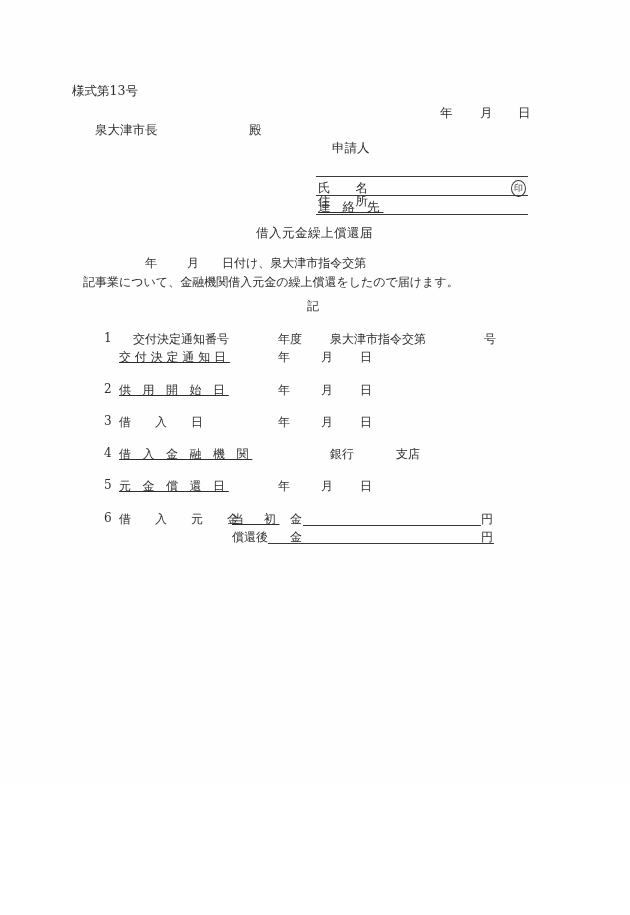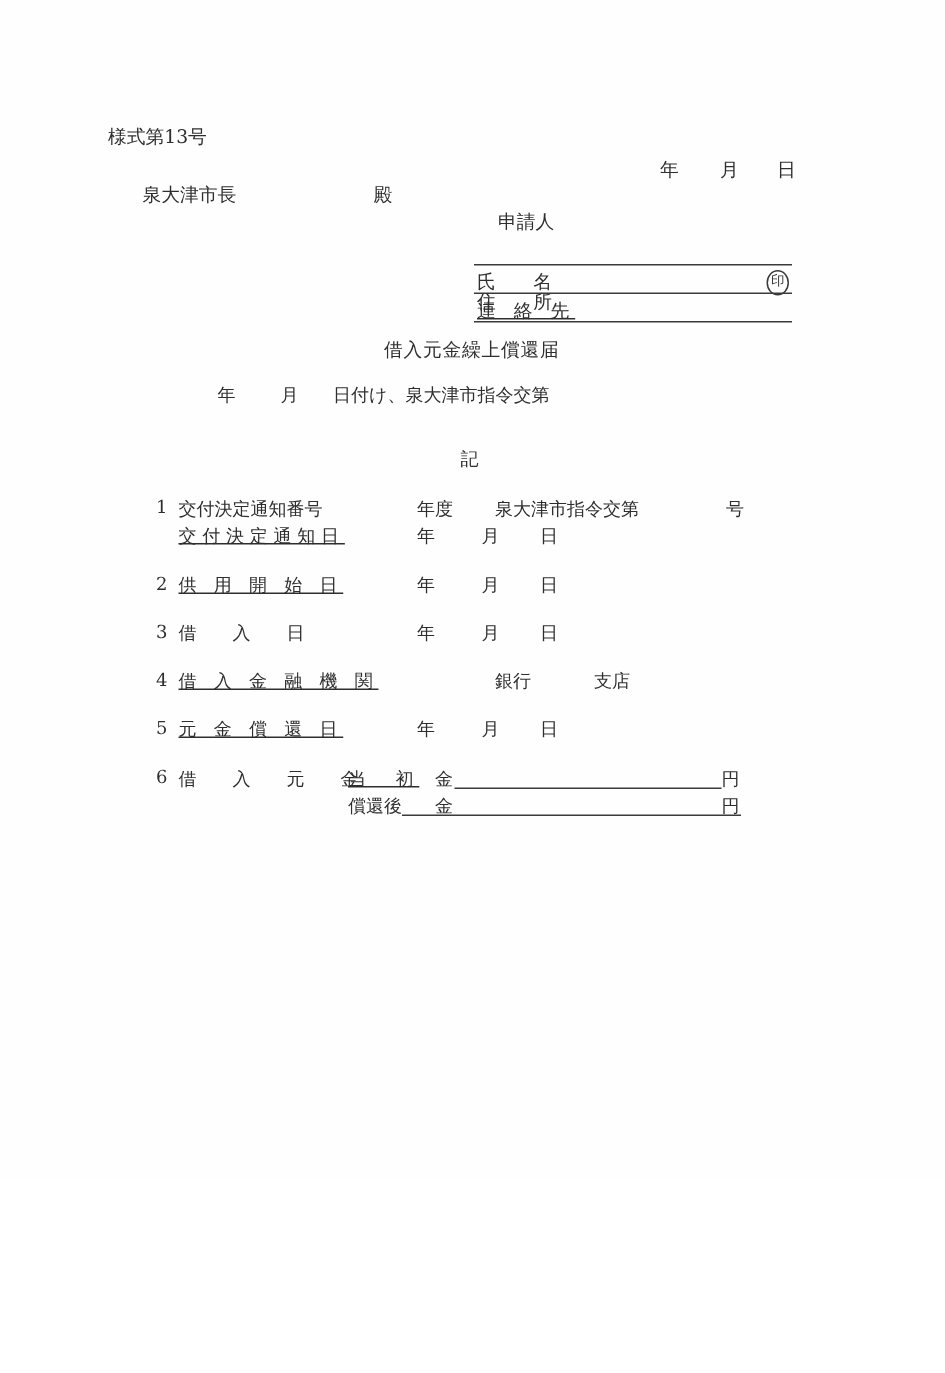--- a/index.html
+++ b/index.html
@@ -74,25 +74,26 @@
   <div class="seal" style="left:511px; top:180px;">印</div>
 
   <div class="abs t-form sp1" style="left:318px; top:199px;">連 絡 先</div>
   <div class="rule" style="left:316px; top:214px; width:212px;"></div>
 
   <div class="abs t-title" style="left:256px; top:225px; letter-spacing:0.04em;">借入元金繰上償還届</div>
 
   <div class="abs t-body" style="left:145px; top:255px;">年</div>
   <div class="abs t-body" style="left:187px; top:255px;">月</div>
   <div class="abs t-body" style="left:222px; top:255px;">日付け、泉大津市指令交第</div>
+  <div class="abs t-body" style="left:83px; top:274px;">記事業について、金融機関借入元金の繰上償還をしたので届けます。</div>
 
   <div class="abs t-body" style="left:307px; top:298px;">記</div>
 
   <div class="abs t-item" style="left:104px; top:331px;">1</div>
-  <div class="abs t-item" style="left:119px; top:331px;">交付決定通知番号</div>
+  <div class="abs t-item" style="left:133px; top:331px;">交付決定通知番号</div>
   <div class="abs t-item" style="left:278px; top:331px;">年度</div>
   <div class="abs t-item" style="left:330px; top:331px;">泉大津市指令交第</div>
   <div class="abs t-item" style="left:484px; top:331px;">号</div>
 
   <div class="abs t-item sp1" style="left:119px; top:349px;">交付決定通知日</div>
   <div class="abs t-item" style="left:278px; top:349px;">年</div>
   <div class="abs t-item" style="left:321px; top:349px;">月</div>
   <div class="abs t-item" style="left:360px; top:349px;">日</div>
 
   <div class="abs t-item" style="left:104px; top:382px;">2</div>

